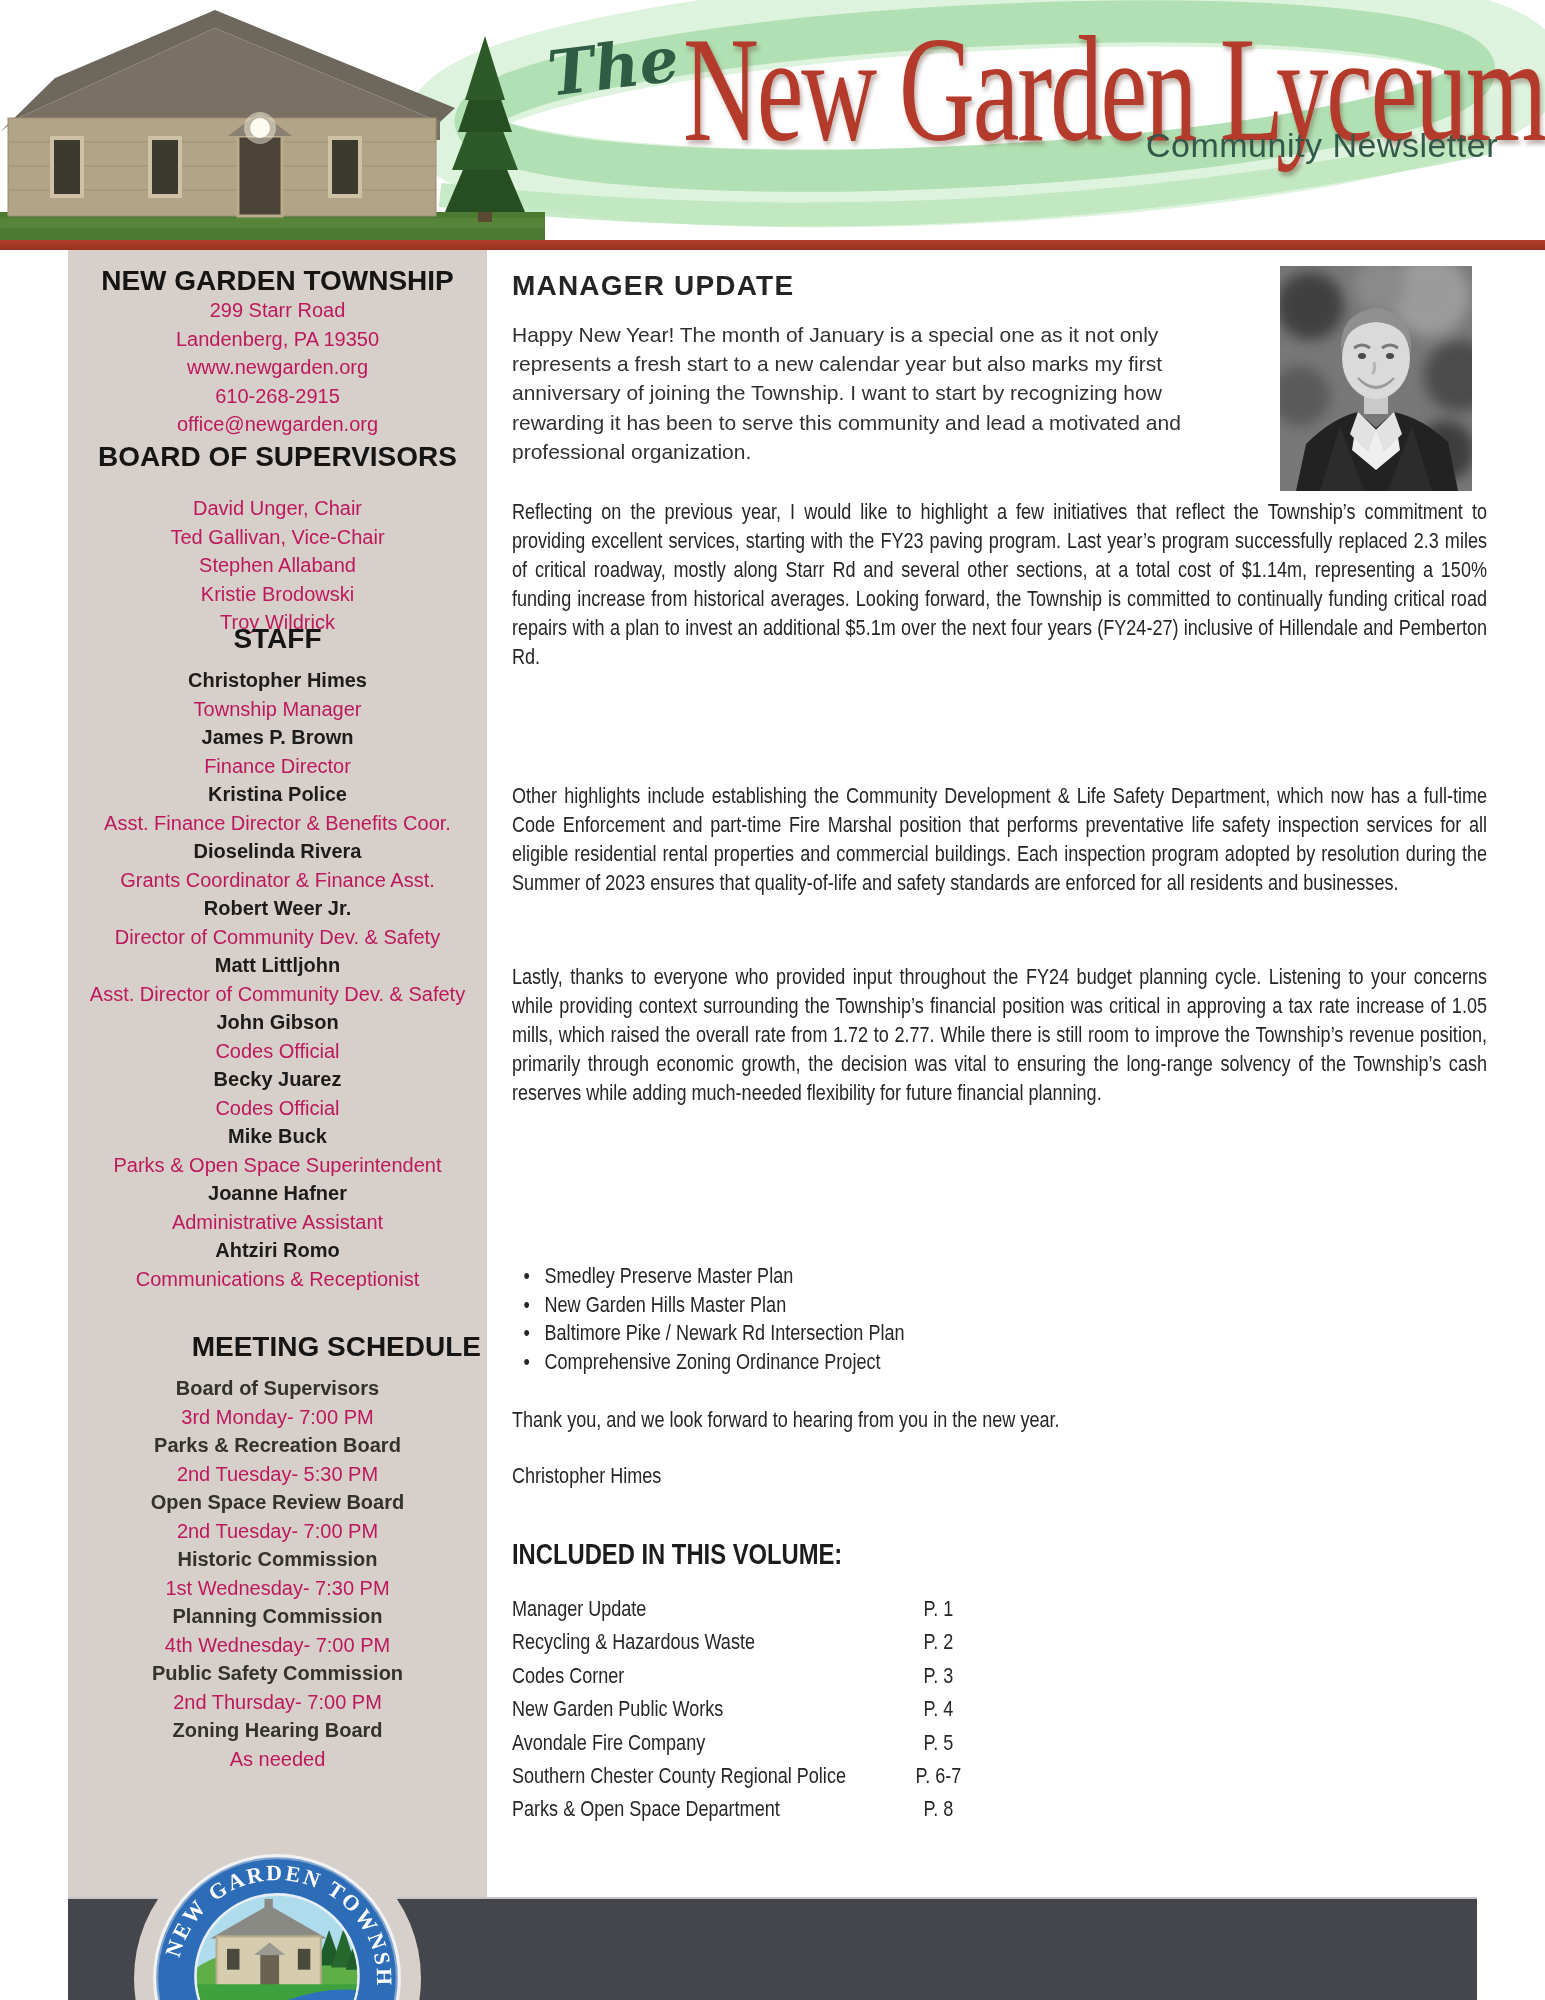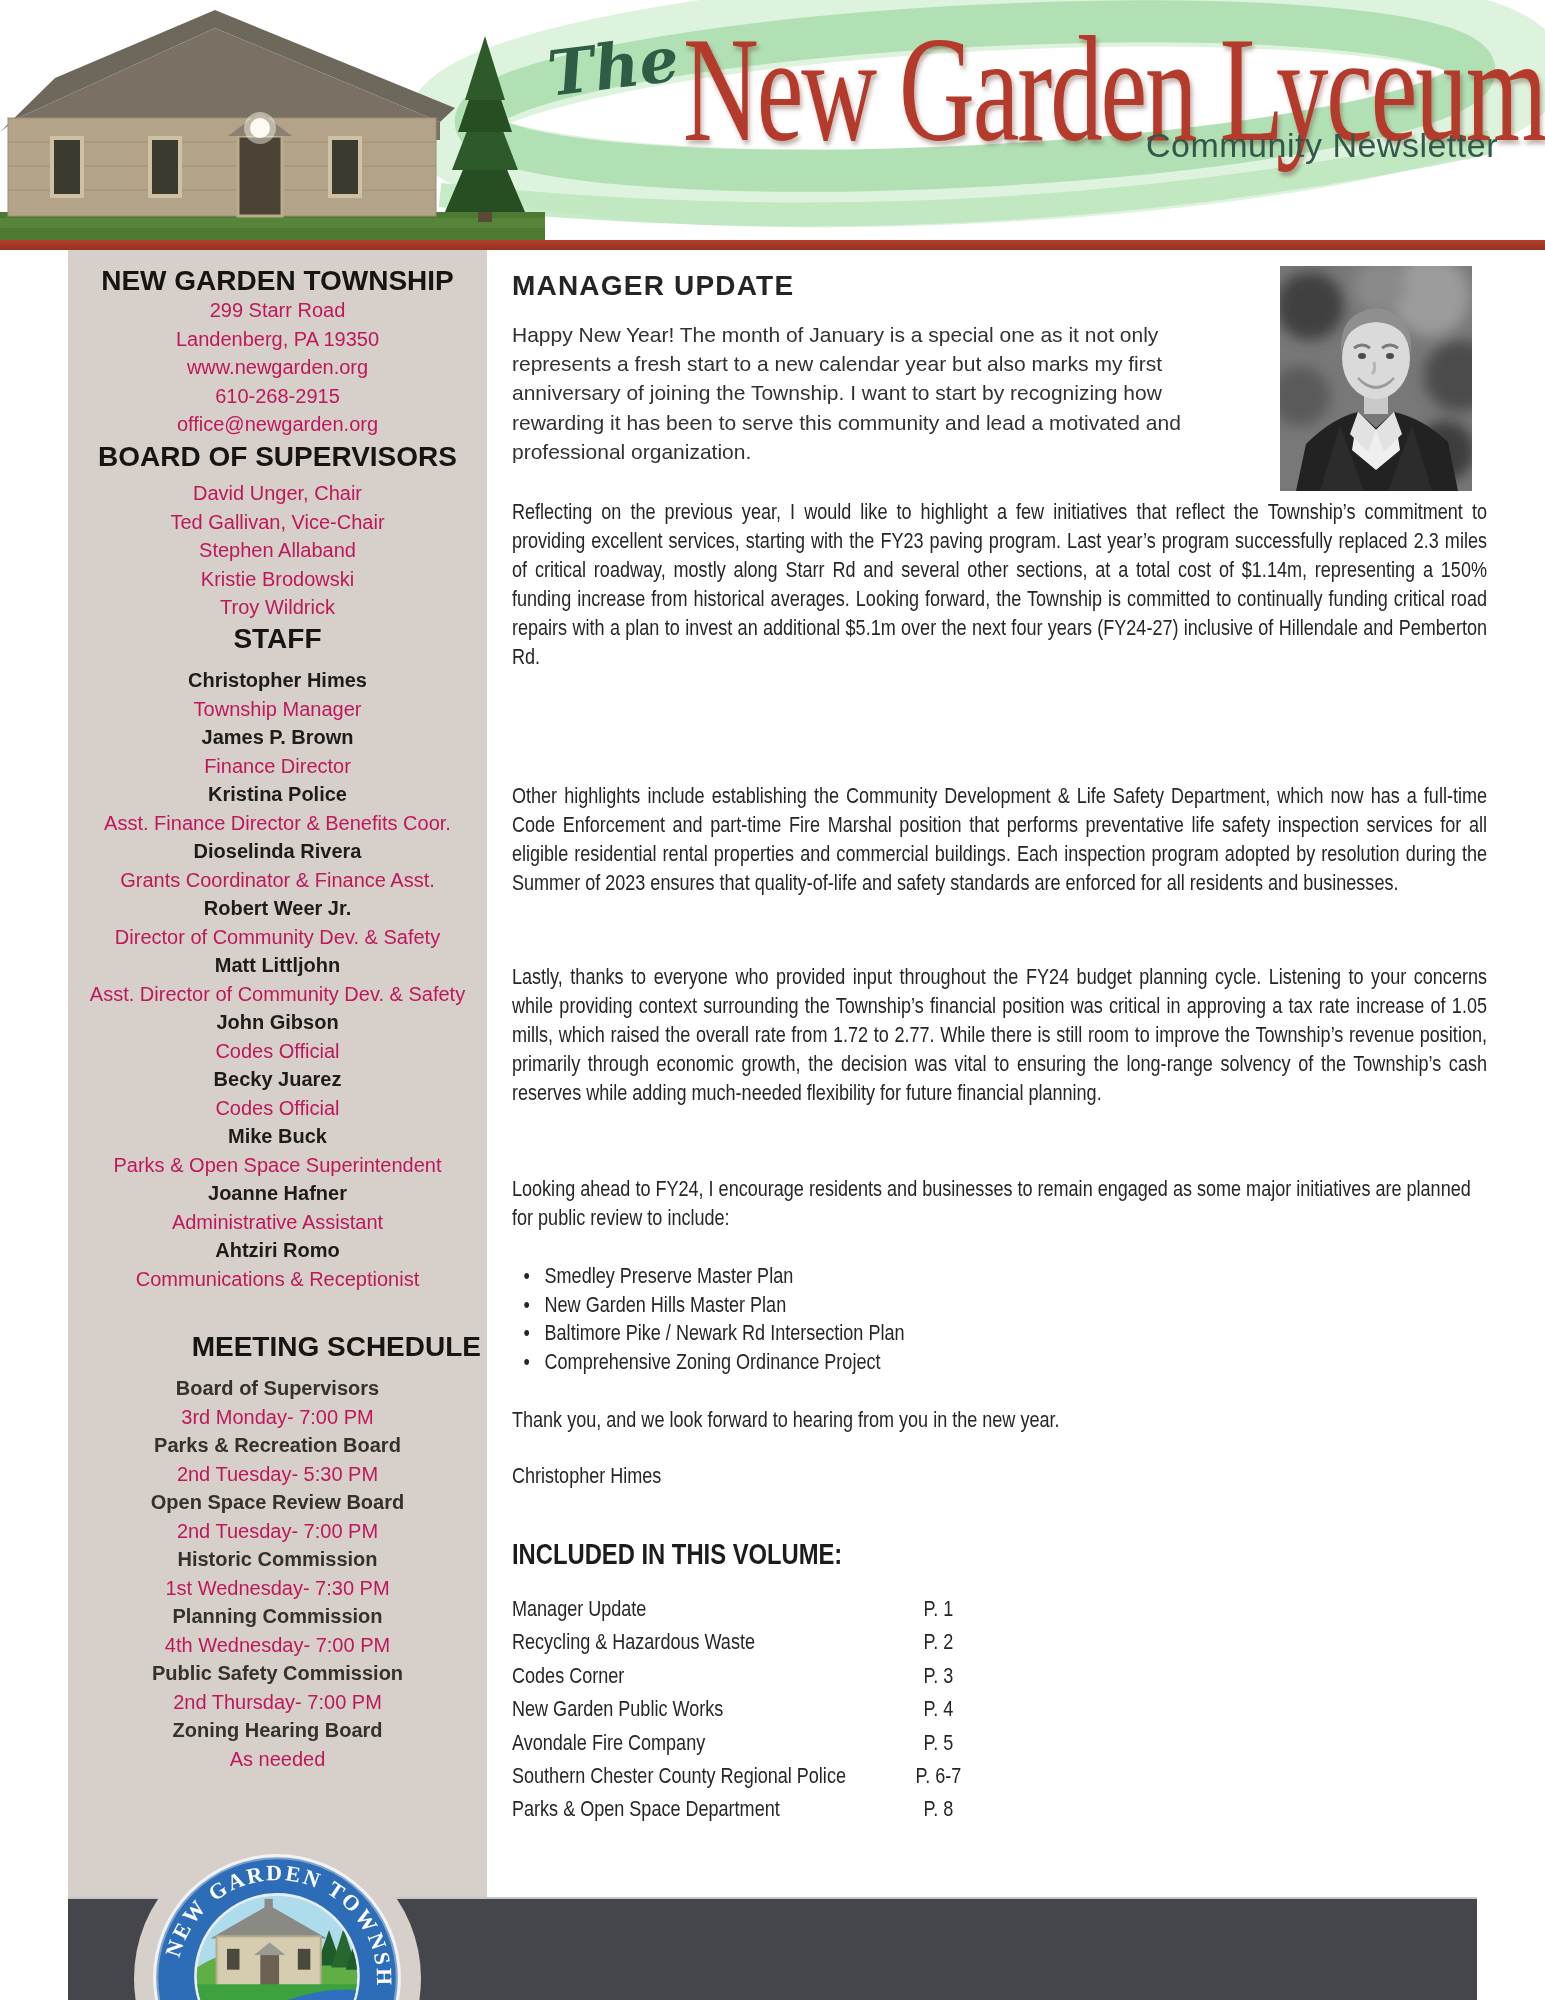--- a/index.html
+++ b/index.html
@@ -113,21 +113,21 @@
 
     <div class="sb-abs" style="top:46px;">
       <div class="sb-line">299 Starr Road</div>
       <div class="sb-line">Landenberg, PA 19350</div>
       <div class="sb-line">www.newgarden.org</div>
       <div class="sb-line">610-268-2915</div>
       <div class="sb-line">office@newgarden.org</div>
     </div>
 
     <div class="sb-abs sb-h" style="top:190px;">BOARD OF SUPERVISORS</div>
-    <div class="sb-abs" style="top:229px;">
+    <div class="sb-abs" style="top:244px;">
       <div class="sb-line">David Unger, Chair</div>
       <div class="sb-line">Ted Gallivan, Vice-Chair</div>
       <div class="sb-line">Stephen Allaband</div>
       <div class="sb-line">Kristie Brodowski</div>
       <div class="sb-line">Troy Wildrick</div>
     </div>
 
     <div class="sb-abs sb-h" style="top:372px;">STAFF</div>
     <div class="sb-abs" style="top:416px;">
       <div class="sb-line sb-name">Christopher Himes</div>
@@ -275,23 +275,20 @@
     </div>
 
     <div class="m-abs" style="top:531px;">
       <div class="cnd just">Other highlights include establishing the Community Development &amp; Life Safety Department, which now has a full-time Code Enforcement and part-time Fire Marshal position that performs preventative life safety inspection services for all eligible residential rental properties and commercial buildings. Each inspection program adopted by resolution during the Summer of 2023 ensures that quality-of-life and safety standards are enforced for all residents and businesses.</div>
     </div>
 
     <div class="m-abs" style="top:712px;">
       <div class="cnd just">Lastly, thanks to everyone who provided input throughout the FY24 budget planning cycle. Listening to your concerns while providing context surrounding the Township’s financial position was critical in approving a tax rate increase of 1.05 mills, which raised the overall rate from 1.72 to 2.77. While there is still room to improve the Township’s revenue position, primarily through economic growth, the decision was vital to ensuring the long-range solvency of the Township’s cash reserves while adding much-needed flexibility for future financial planning.</div>
     </div>
 
-    <div class="m-abs" style="top:924px;">
-      <div class="cnd">Looking ahead to FY24, I encourage residents and businesses to remain engaged as some major initiatives are planned for public review to include:</div>
-    </div>
 
     <div class="m-abs" style="top:1012px;">
       <div class="cnd">
         <div class="blt-row">
           <span class="blt-dot">•</span>
           <span>Smedley Preserve Master Plan</span>
         </div>
         <div class="blt-row">
           <span class="blt-dot">•</span>
           <span>New Garden Hills Master Plan</span>

